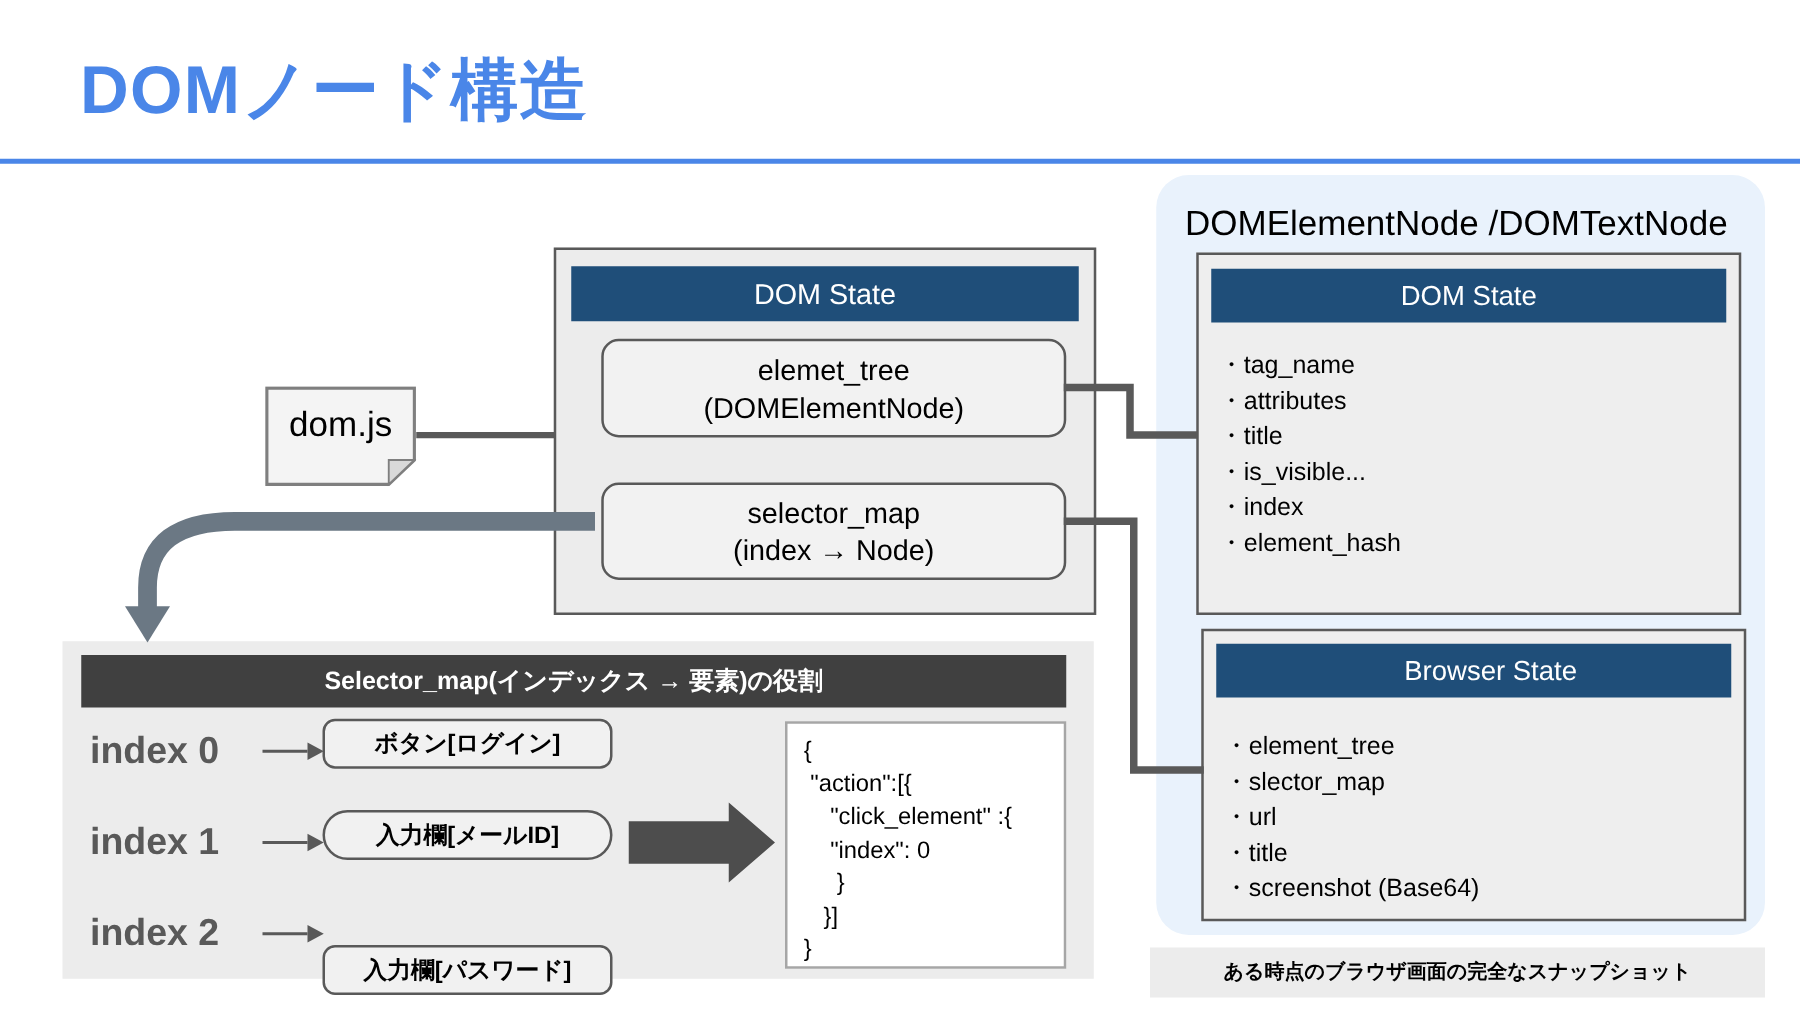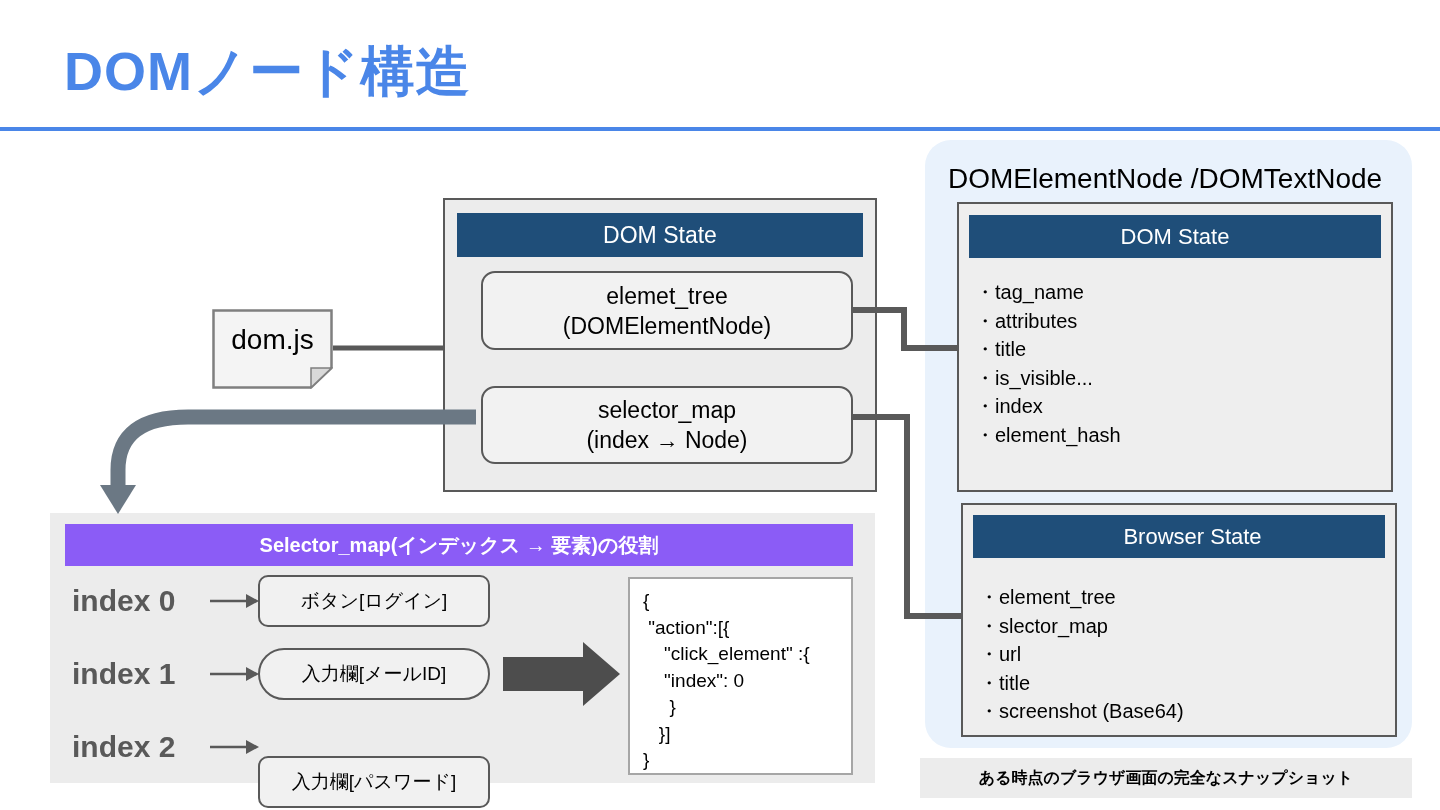--- a/index.html
+++ b/index.html
@@ -36,24 +36,24 @@
   .prop-list{left:16px;right:8px;font-size:20px;color:#000;}
   #dom-state-list{top:74px;}
   #browser-state-list{top:78px;}
   .prop-item{height:28.5px;line-height:28.5px;white-space:nowrap;}
 
   
   #snapshot-caption{left:920px;top:758px;width:492px;height:40px;background:#ececec;line-height:40px;text-align:center;font-size:16px;font-weight:bold;color:#000;}
 
   
   #selector-panel{left:50px;top:513px;width:825px;height:270px;background:#ececec;}
-  #selector-header{left:15px;top:11px;width:788px;height:42px;background:#8b5cf6;color:#ffffff;font-weight:bold;font-size:20px;line-height:42px;text-align:center;white-space:nowrap;}
+  #selector-header{left:15px;top:11px;width:788px;height:42px;background:#404040;color:#ffffff;font-weight:bold;font-size:20px;line-height:42px;text-align:center;white-space:nowrap;}
   .index-label{font-size:30px;font-weight:bold;color:#595959;height:40px;line-height:40px;left:22px;white-space:nowrap;}
   #index-label-0{top:68px;} #index-label-1{top:141px;} #index-label-2{top:214px;}
-  .element-box{left:208px;width:232px;height:52px;background:#f1f1f1;border:2px solid #595959;border-radius:10px;display:flex;align-items:center;justify-content:center;font-size:19px;font-weight:normal;color:#000;white-space:nowrap;}
+  .element-box{left:208px;width:232px;height:40px;background:#f1f1f1;border:2px solid #595959;border-radius:10px;display:flex;align-items:center;justify-content:center;font-size:19px;font-weight:bold;color:#000;white-space:nowrap;}
   #element-box-0{top:62px;} #element-box-1{top:135px;border-radius:26px;} #element-box-2{top:208px;margin-top:35px;}
   #action-json-box{left:578px;top:64px;width:225px;height:198px;background:#ffffff;border:2px solid #a6a6a6;}
   #action-json-code{margin:0;padding:9px 0 0 13px;font-family:"Liberation Sans","DejaVu Sans",sans-serif;font-size:19px;line-height:26.5px;color:#000;white-space:pre;}
 
   
   #connector-layer{left:0;top:0;width:1440px;height:810px;pointer-events:none;}
 </style>
 </head>
 <body>
 

